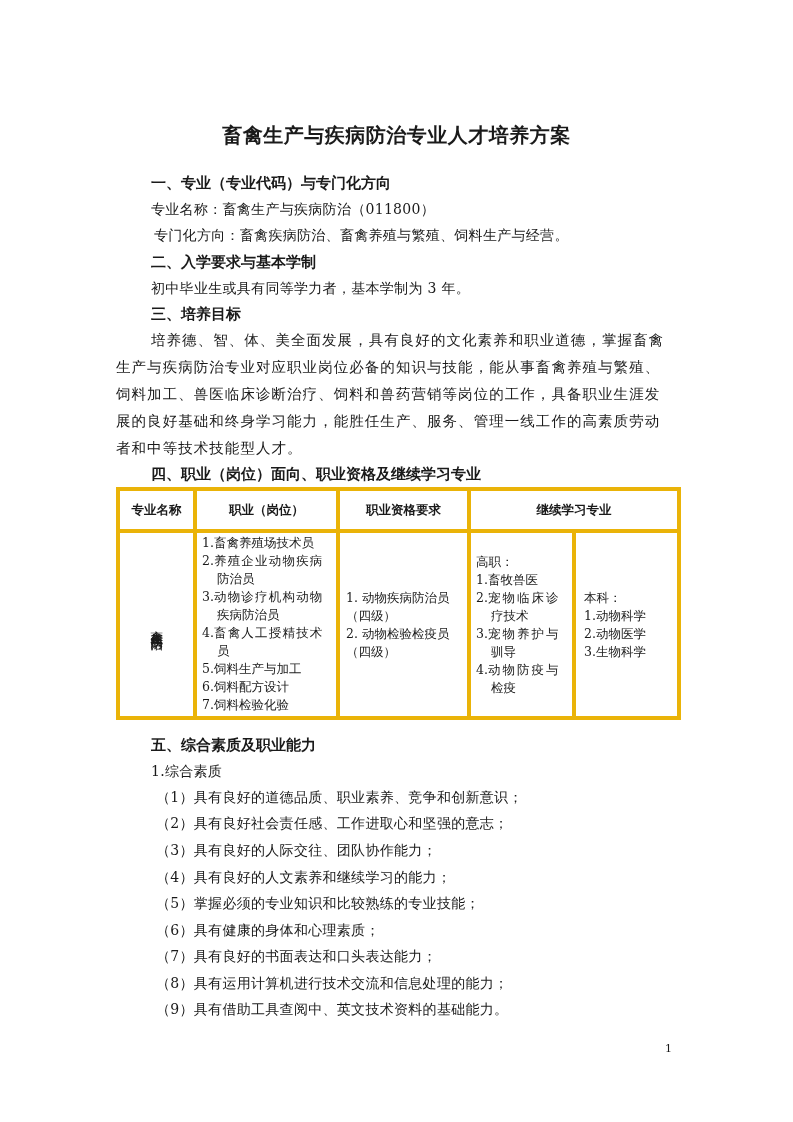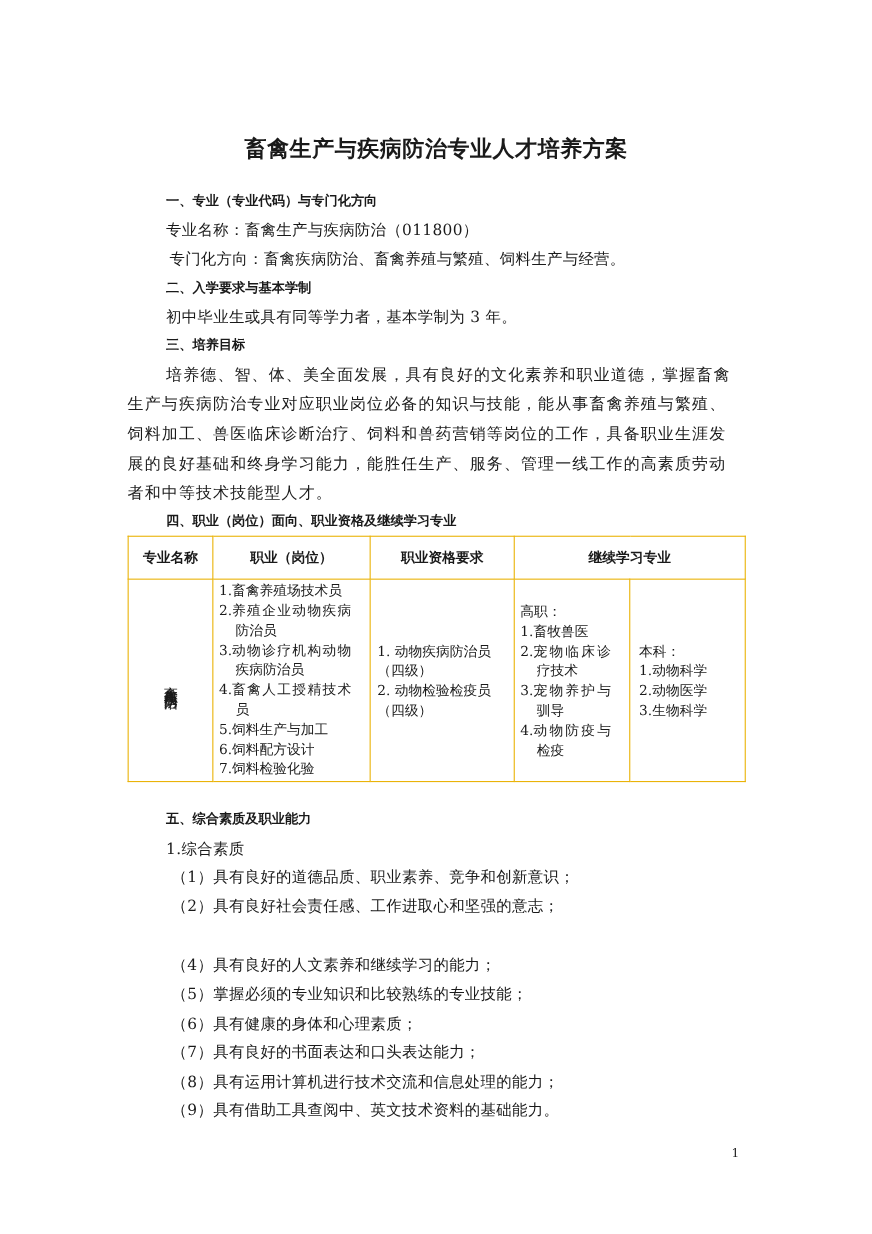--- a/index.html
+++ b/index.html
@@ -10,32 +10,32 @@
   }
   .page { position: absolute; left: 0; top: 0; width: 793px; height: 1122px; }
   .abs { position: absolute; white-space: nowrap; }
   .title {
     left: 0; width: 793px; top: 122px; text-align: center;
     font-family: Liberation Sans, sans-serif;
     font-weight: bold; font-size: 20px; letter-spacing: 0.5px;
   }
   .h {
     font-family: "DejaVu Sans", "Liberation Sans", sans-serif;
-    font-weight: bold; font-size: 12px;
+    font-weight: bold; font-size: 15px;
   }
   .p { font-size: 14px; letter-spacing: 0.3px; }
   .para-line { left: 116px; font-size: 14.5px; letter-spacing: 1.05px; }
 
   table.grid {
     position: absolute; left: 116px; top: 487px;
     border-collapse: collapse; table-layout: fixed;
     font-size: 12.5px;
   }
   table.grid td, table.grid th {
-    border: 1px solid #eab308; padding: 0; vertical-align: middle;
+    border: 4px solid #eab308; padding: 0; vertical-align: middle;
   }
   table.grid th {
     font-family: "DejaVu Sans", "Liberation Sans", sans-serif;
     font-weight: bold; font-size: 12.5px; height: 38px; text-align: center;
   }
   .vert {
     writing-mode: vertical-rl; text-orientation: upright;
     letter-spacing: 1px; margin: 0 auto; line-height: 1;
   }
   .cell-list { padding: 2px 3px 2px 5px; line-height: 18px; }
@@ -121,20 +121,21 @@
         </div>
       </td>
     </tr>
   </tbody>
     </table>
 
   <div class="abs h" style="left:151px; top:736px;">五、综合素质及职业能力</div>
   <div class="abs p" style="left:151px; top:763px;">1.综合素质</div>
   <div class="abs p" style="left:156px; top:789px;">（1）具有良好的道德品质、职业素养、竞争和创新意识；</div>
   <div class="abs p" style="left:156px; top:815px;">（2）具有良好社会责任感、工作进取心和坚强的意志；</div>
+  <div class="abs p" style="left:156px; top:842px;">（3）具有良好的人际交往、团队协作能力；</div>
   <div class="abs p" style="left:156px; top:869px;">（4）具有良好的人文素养和继续学习的能力；</div>
   <div class="abs p" style="left:156px; top:895px;">（5）掌握必须的专业知识和比较熟练的专业技能；</div>
   <div class="abs p" style="left:156px; top:922px;">（6）具有健康的身体和心理素质；</div>
   <div class="abs p" style="left:156px; top:948px;">（7）具有良好的书面表达和口头表达能力；</div>
   <div class="abs p" style="left:156px; top:975px;">（8）具有运用计算机进行技术交流和信息处理的能力；</div>
   <div class="abs p" style="left:156px; top:1001px;">（9）具有借助工具查阅中、英文技术资料的基础能力。</div>
 
   <div class="abs page-num">1</div>
 </div>
 

